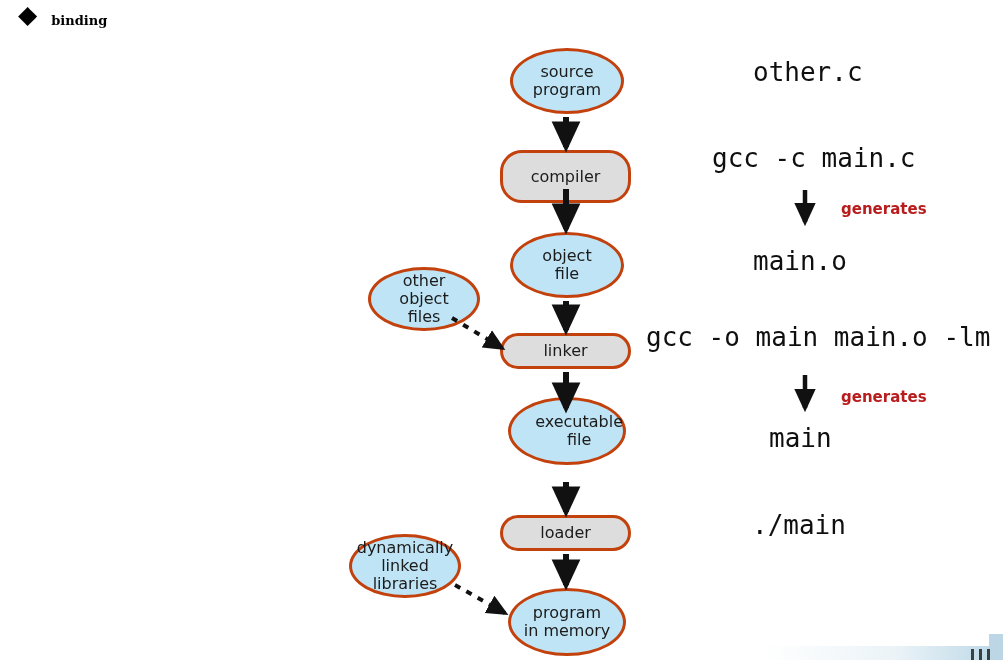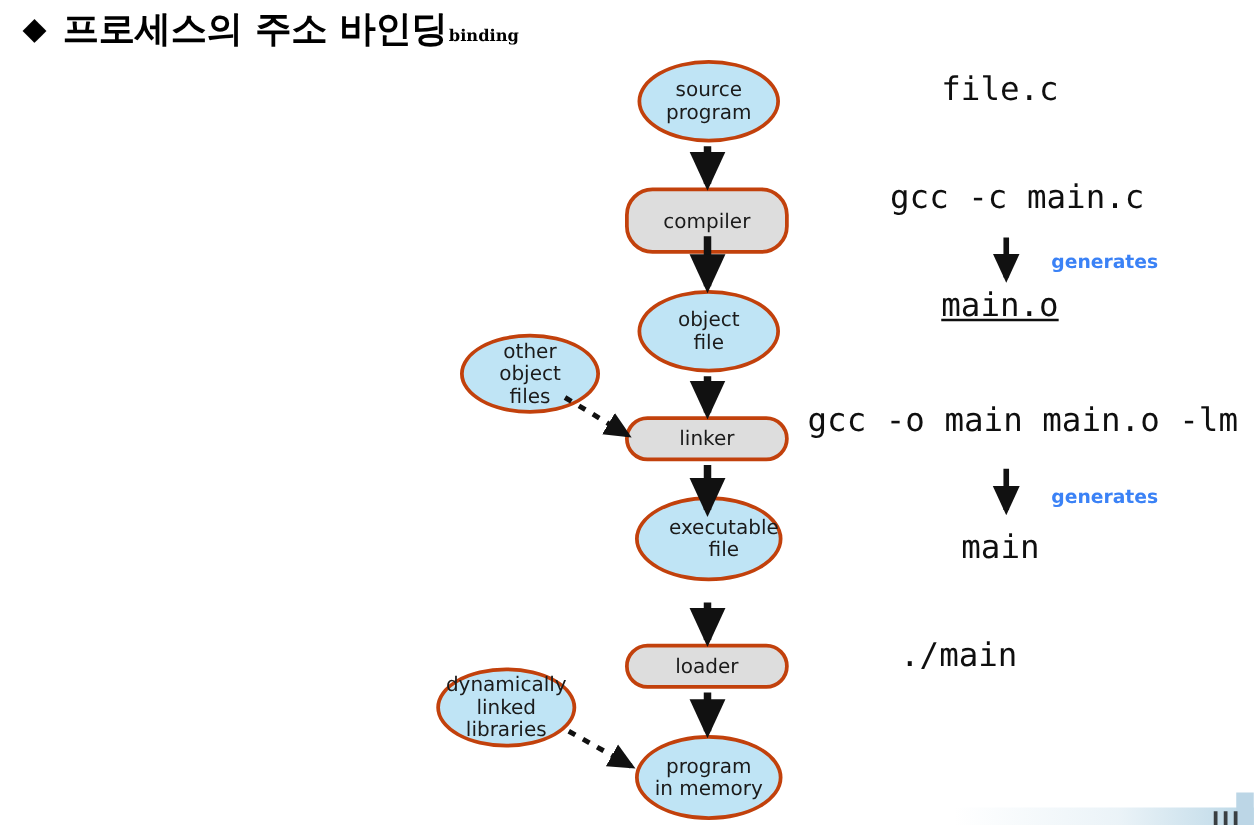--- a/index.html
+++ b/index.html
@@ -89,21 +89,21 @@
     font-size: 26px;
     color: #0f0f0f;
     white-space: nowrap;
     letter-spacing: 0px;
   }
   .gen-label {
     position: absolute;
     font-family: "DejaVu Sans", "Liberation Sans", sans-serif;
     font-size: 15px;
     font-weight: bold;
-    color: #3b82f6;
+    color: #b91c1c;
     white-space: nowrap;
   }
 
   
   #deco-strip {
     position: absolute;
     right: 0;
     bottom: 0;
     width: 240px;
     height: 14px;
@@ -123,21 +123,20 @@
     width: 3px;
     height: 11px;
     background: #3a3f42;
   }
 </style>
 </head>
 <body>
 
 <div id="title-bar">
   <span id="title-bullet">◆</span>
-  <span id="title-main">프로세스의 주소 바인딩</span>
   <span id="title-sup">binding</span>
 </div>
 
 <div class="node ellipse" style="left:510px; top:48px; width:114px; height:66px;">
   <div>
     <span class="lbl">source</span>
     <span class="lbl">program</span>
   </div>
 </div>
 
@@ -214,33 +213,33 @@
 
   <line x1="566" y1="554" x2="566" y2="585" stroke="#111111" stroke-width="6" marker-end="url(#ah)"></line>
 
   <line x1="455" y1="585" x2="505" y2="613" stroke="#111111" stroke-width="4" stroke-dasharray="6 7" stroke-linecap="butt" marker-end="url(#ahd)"></line>
 
   <line x1="805" y1="190" x2="805" y2="222" stroke="#111111" stroke-width="4.5" marker-end="url(#ah)"></line>
 
   <line x1="805" y1="375" x2="805" y2="408" stroke="#111111" stroke-width="4.5" marker-end="url(#ah)"></line>
 </svg>
 
-<div class="cmd" style="left:753px; top:57px;">file.c</div>
+<div class="cmd" style="left:753px; top:57px;">other.c</div>
 
 <div class="cmd" style="left:712px; top:143px;">gcc -c main.c</div>
 
 <div class="gen-label" style="left:841px; top:200px;">generates</div>
 
-<div class="cmd" style="left:753px; top:230px;text-decoration:underline;">main.o</div>
+<div class="cmd" style="left:753px; top:246px;">main.o</div>
 
 <div class="cmd" style="left:646px; top:322px;">gcc -o main main.o -lm</div>
 
 <div class="gen-label" style="left:841px; top:388px;">generates</div>
 
 <div class="cmd" style="left:769px; top:423px;">main</div>
 
-<div class="cmd" style="left:720px; top:510px;">./main</div>
+<div class="cmd" style="left:752px; top:510px;">./main</div>
 
 <div id="deco-strip"></div>
 <div id="deco-block"></div>
 <div class="deco-tick" style="right:29px;"></div>
 <div class="deco-tick" style="right:21px;"></div>
 <div class="deco-tick" style="right:13px;"></div>
 
 </body></html>

